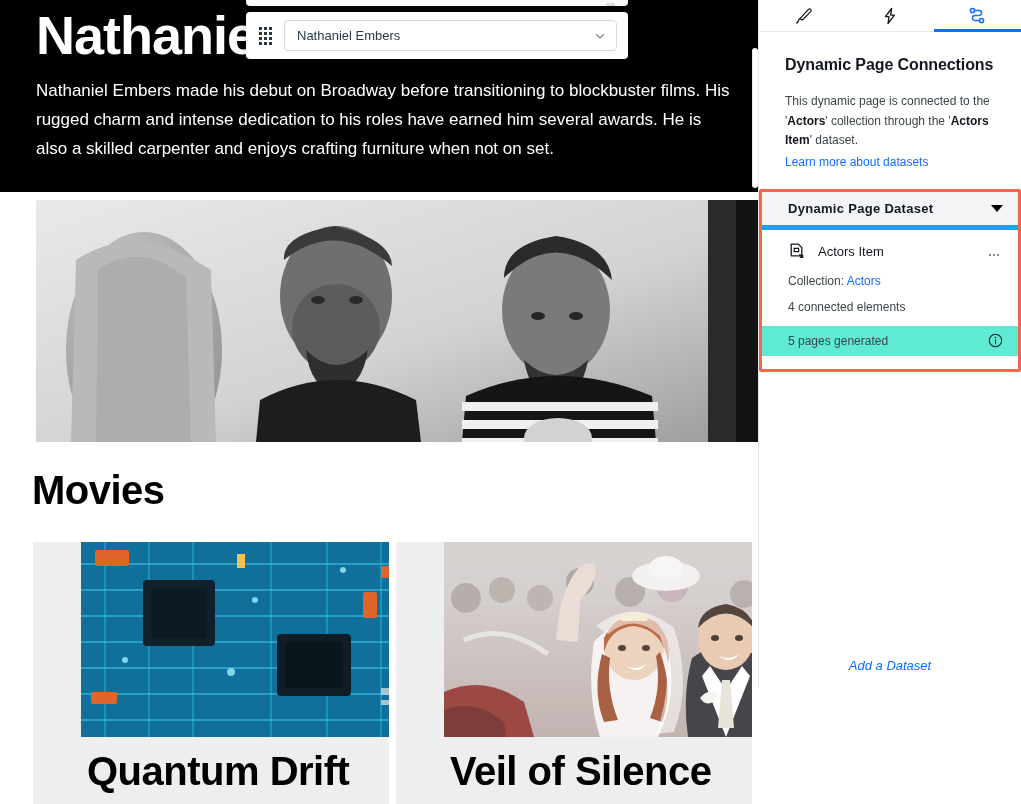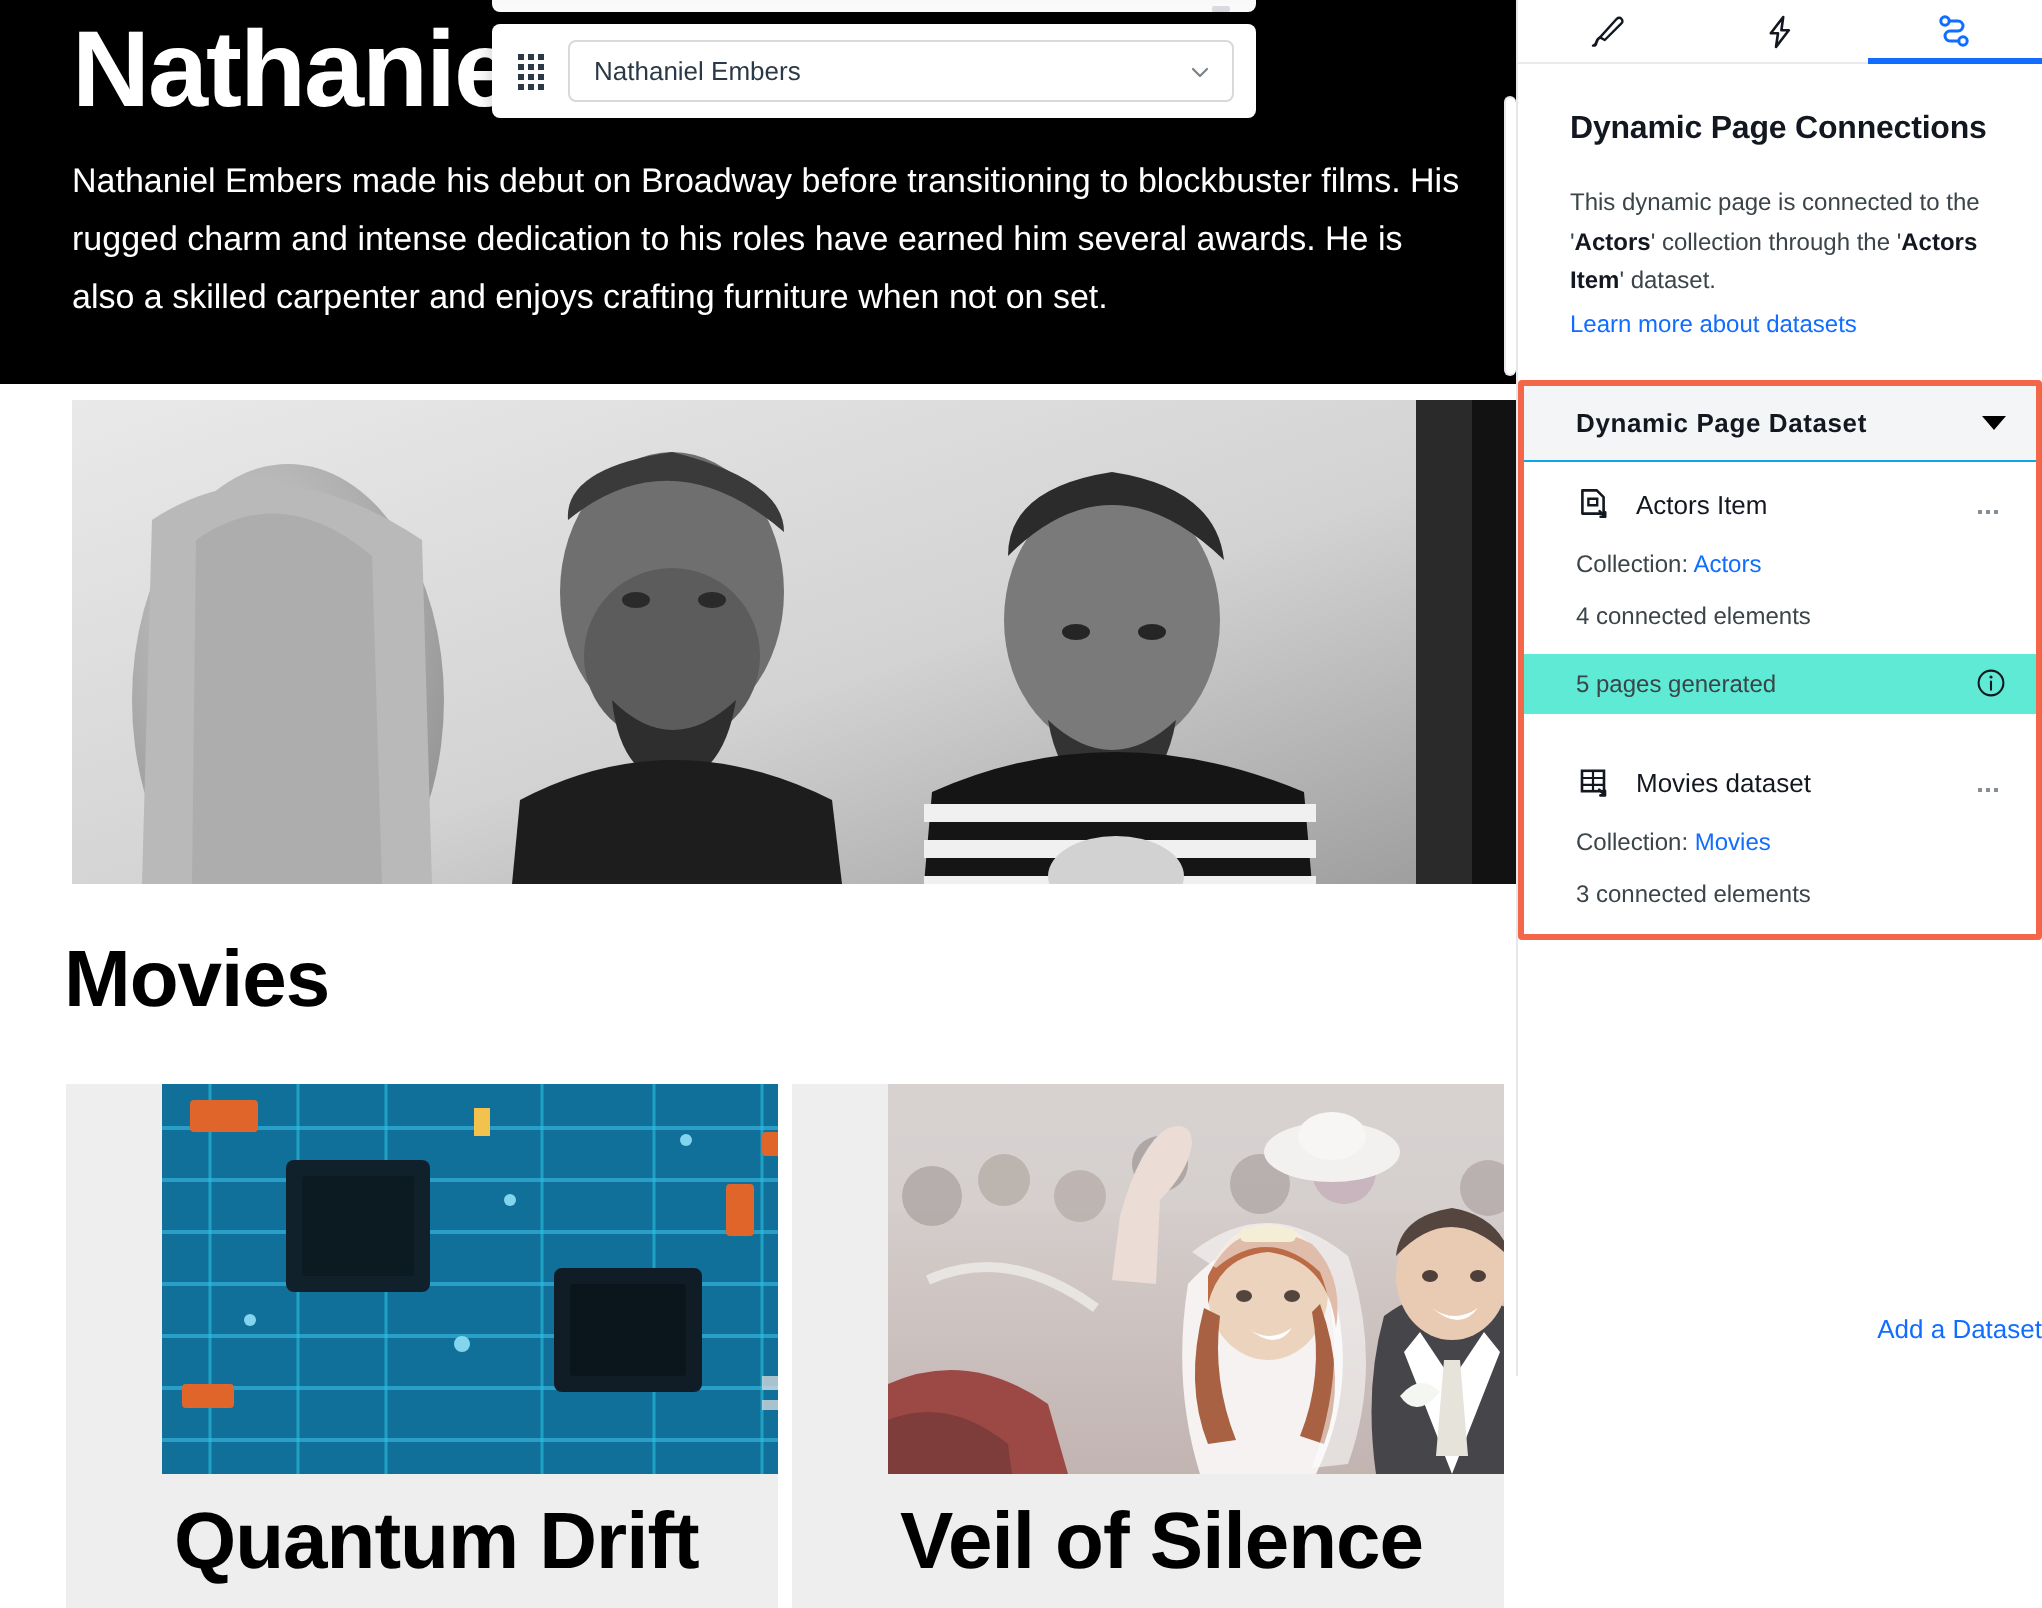--- a/index.html
+++ b/index.html
@@ -187,21 +187,21 @@
   }
   .section {
     background: #ffffff;
   }
   .section-header {
     height: 38px;
     background: #f4f5f7;
     display: flex; align-items: center;
     padding: 0 15px 0 26px;
     cursor: pointer;
-    border-bottom: 1px solid #0ea5e9;
+    border-bottom: 5px solid #0ea5e9;
   }
   .section-title {
     flex: 1;
     font-size: 13px; font-weight: 700;
     color: #131720; letter-spacing: 0.3px;
   }
   .section-count { font-weight: 400; color: #868f95; letter-spacing: 0; }
   .caret {
     width: 0; height: 0;
     border-left: 6px solid transparent;
@@ -239,21 +239,22 @@
     padding: 0 15px 0 26px;
     font-size: 12px; color: #3b4549;
   }
   .ds-pages span { flex: 1; }
   .info-icon { width: 15px; height: 15px; flex: none; cursor: pointer; }
 
   #panel-spacer { flex: 1; }
   #add-dataset-wrap {
     flex: none;
     padding: 0 0 14px 0;
-    text-align: right;
+    text-align: center;
+    font-style: italic;
   }
   #add-dataset {
     font-size: 13px; color: #116dff;
     text-decoration: none; cursor: pointer;
   }
 </style>
 </head>
 <body>
 
 <div id="root">
@@ -512,40 +513,20 @@
             <svg class="info-icon" viewBox="0 0 16 16">
               <circle cx="8" cy="8" r="6.6" fill="none" stroke="#131720" stroke-width="1.1"></circle>
               <circle cx="8" cy="4.8" r="0.85" fill="#131720"></circle>
               <path d="M8 7.2 V11.6" stroke="#131720" stroke-width="1.1" stroke-linecap="round"></path>
             </svg>
           </div>
         </div>
       </div>
 
       <div class="section">
-        <div class="ds-body">
-          <div class="ds-row-title">
-            <svg class="ds-icon" viewBox="0 0 19 19">
-              <rect x="3" y="3.4" width="11" height="10.2" fill="none" stroke="#131720" stroke-width="1.3"></rect>
-              <path d="M3 7 h11 M8.5 3.4 V13.6 M3 10.4 h11" stroke="#131720" stroke-width="1.1"></path>
-              <path d="M11.6 12.8 l2.9 2.9 m0 0 h-2.3 m2.3 0 v-2.3" fill="none" stroke="#131720" stroke-width="1.3" stroke-linecap="round"></path>
-            </svg>
-            <div class="ds-name">Movies dataset</div>
-            <div class="ds-more">
-              <i></i>
-                <i></i>
-                <i></i>
-            </div>
-          </div>
-          <div class="ds-line">
-            <span>Collection:</span>
-            <a>Movies</a>
-          </div>
-          <div class="ds-line">3 connected elements</div>
-        </div>
       </div>
 
     </div>
 
     <div id="panel-spacer"></div>
 
     <div id="add-dataset-wrap">
       <a id="add-dataset">Add a Dataset</a>
     </div>
   </div>

